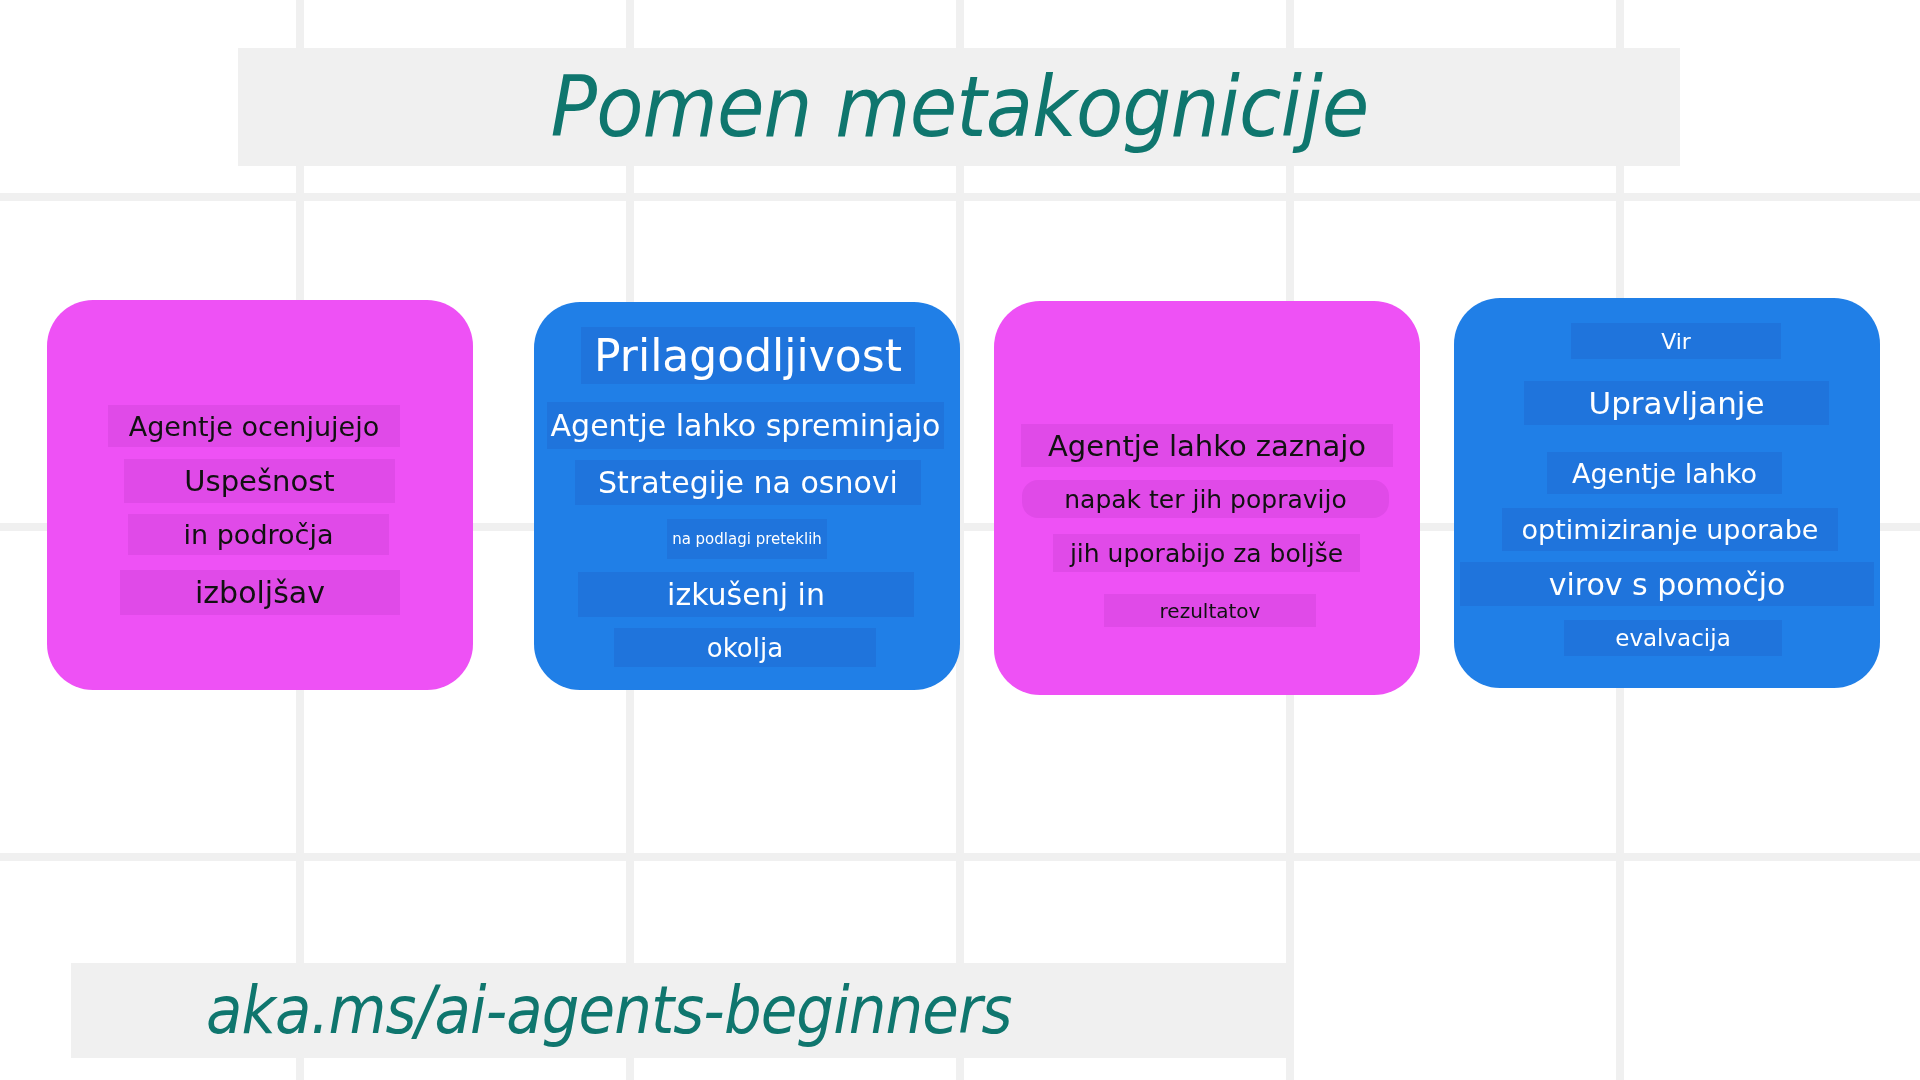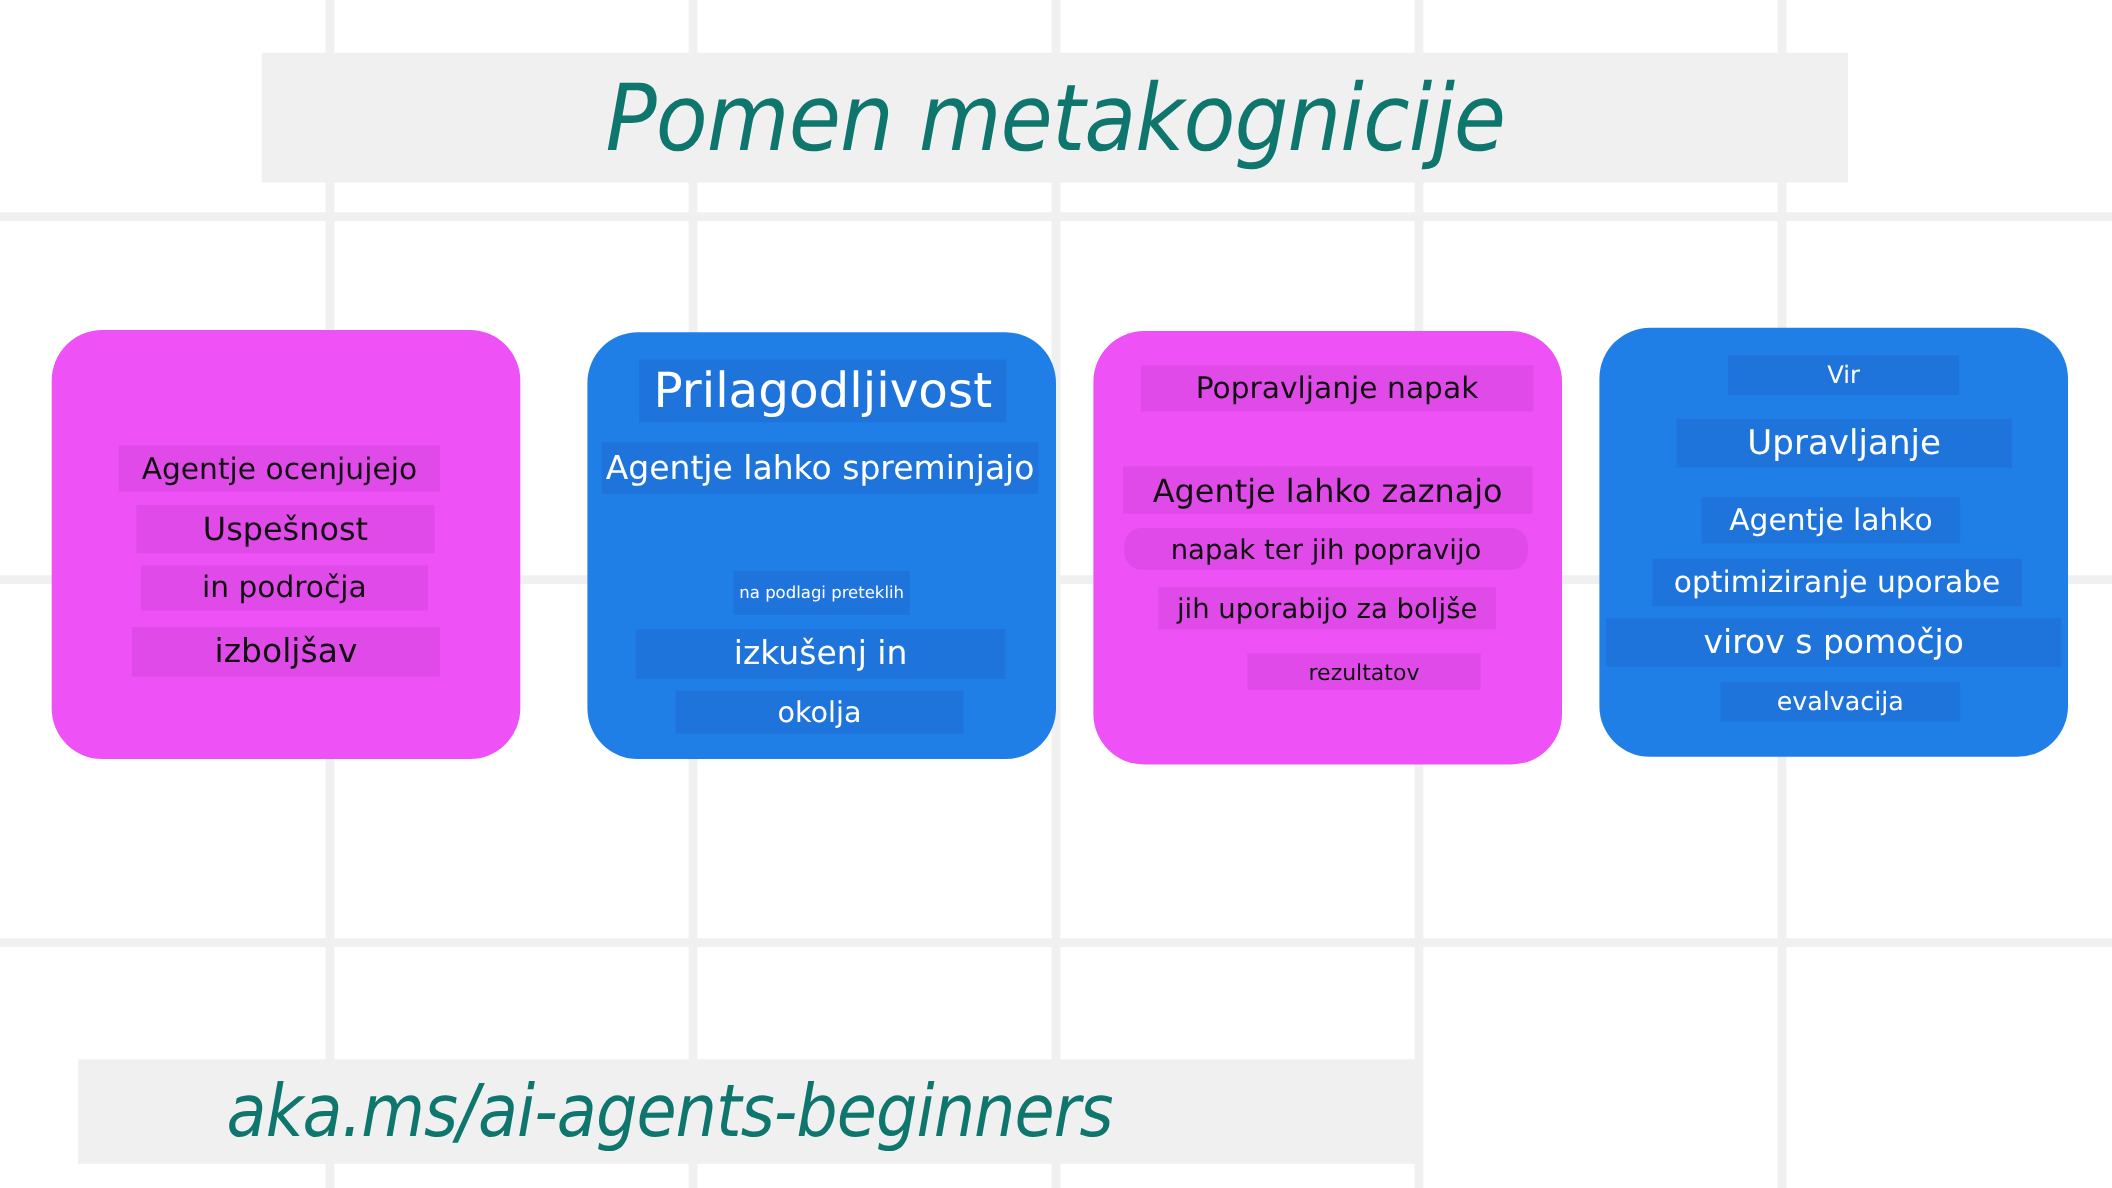--- a/index.html
+++ b/index.html
@@ -52,31 +52,31 @@
 <div class="card magenta" style="left:47px; top:300px; width:426px; height:390px;">
   <div class="strip" style="left:61px; top:105px; width:292px; height:42px; font-size:27px;">Agentje ocenjujejo</div>
   <div class="strip" style="left:77px; top:159px; width:271px; height:44px; font-size:29px;">Uspešnost</div>
   <div class="strip" style="left:81px; top:214px; width:261px; height:41px; font-size:27px;">in področja</div>
   <div class="strip" style="left:73px; top:270px; width:280px; height:45px; font-size:30px;">izboljšav</div>
 </div>
 
 <div class="card blue" style="left:534px; top:302px; width:426px; height:388px;">
   <div class="strip" style="left:47px; top:25px; width:334px; height:57px; font-size:44px;">Prilagodljivost</div>
   <div class="strip" style="left:13px; top:100px; width:397px; height:47px; font-size:30px;">Agentje lahko spreminjajo</div>
+  <div class="strip" style="left:41px; top:158px; width:346px; height:45px; font-size:30px;">Strategije na osnovi</div>
   <div class="strip" style="left:133px; top:217px; width:160px; height:40px; font-size:15px;">na podlagi preteklih</div>
   <div class="strip" style="left:44px; top:270px; width:336px; height:45px; font-size:30px;">izkušenj in</div>
   <div class="strip" style="left:80px; top:326px; width:262px; height:39px; font-size:26px;">okolja</div>
 </div>
 
 <div class="card magenta" style="left:994px; top:301px; width:426px; height:394px;">
-  <div class="strip" style="left:43px; top:31px; width:357px; height:42px; font-size:27px;">Popravljanje napak</div>
   <div class="strip" style="left:27px; top:123px; width:372px; height:43px; font-size:29px;">Agentje lahko zaznajo</div>
   <div class="strip" style="left:28px; top:179px; width:367px; height:38px; font-size:25px;border-radius:16px;">napak ter jih popravijo</div>
   <div class="strip" style="left:59px; top:233px; width:307px; height:38px; font-size:25px;">jih uporabijo za boljše</div>
-  <div class="strip" style="left:110px; top:293px; width:212px; height:33px; font-size:20px;margin-left:30px;">rezultatov</div>
+  <div class="strip" style="left:110px; top:293px; width:212px; height:33px; font-size:20px;">rezultatov</div>
 </div>
 
 <div class="card blue" style="left:1454px; top:298px; width:426px; height:390px;">
   <div class="strip" style="left:117px; top:25px; width:210px; height:36px; font-size:22px;">Vir</div>
   <div class="strip" style="left:70px; top:83px; width:305px; height:44px; font-size:31px;">Upravljanje</div>
   <div class="strip" style="left:93px; top:154px; width:235px; height:42px; font-size:27px;">Agentje lahko</div>
   <div class="strip" style="left:48px; top:210px; width:336px; height:43px; font-size:27px;">optimiziranje uporabe</div>
   <div class="strip" style="left:6px; top:264px; width:414px; height:44px; font-size:30px;">virov s pomočjo</div>
   <div class="strip" style="left:110px; top:322px; width:218px; height:36px; font-size:23px;">evalvacija</div>
 </div>

